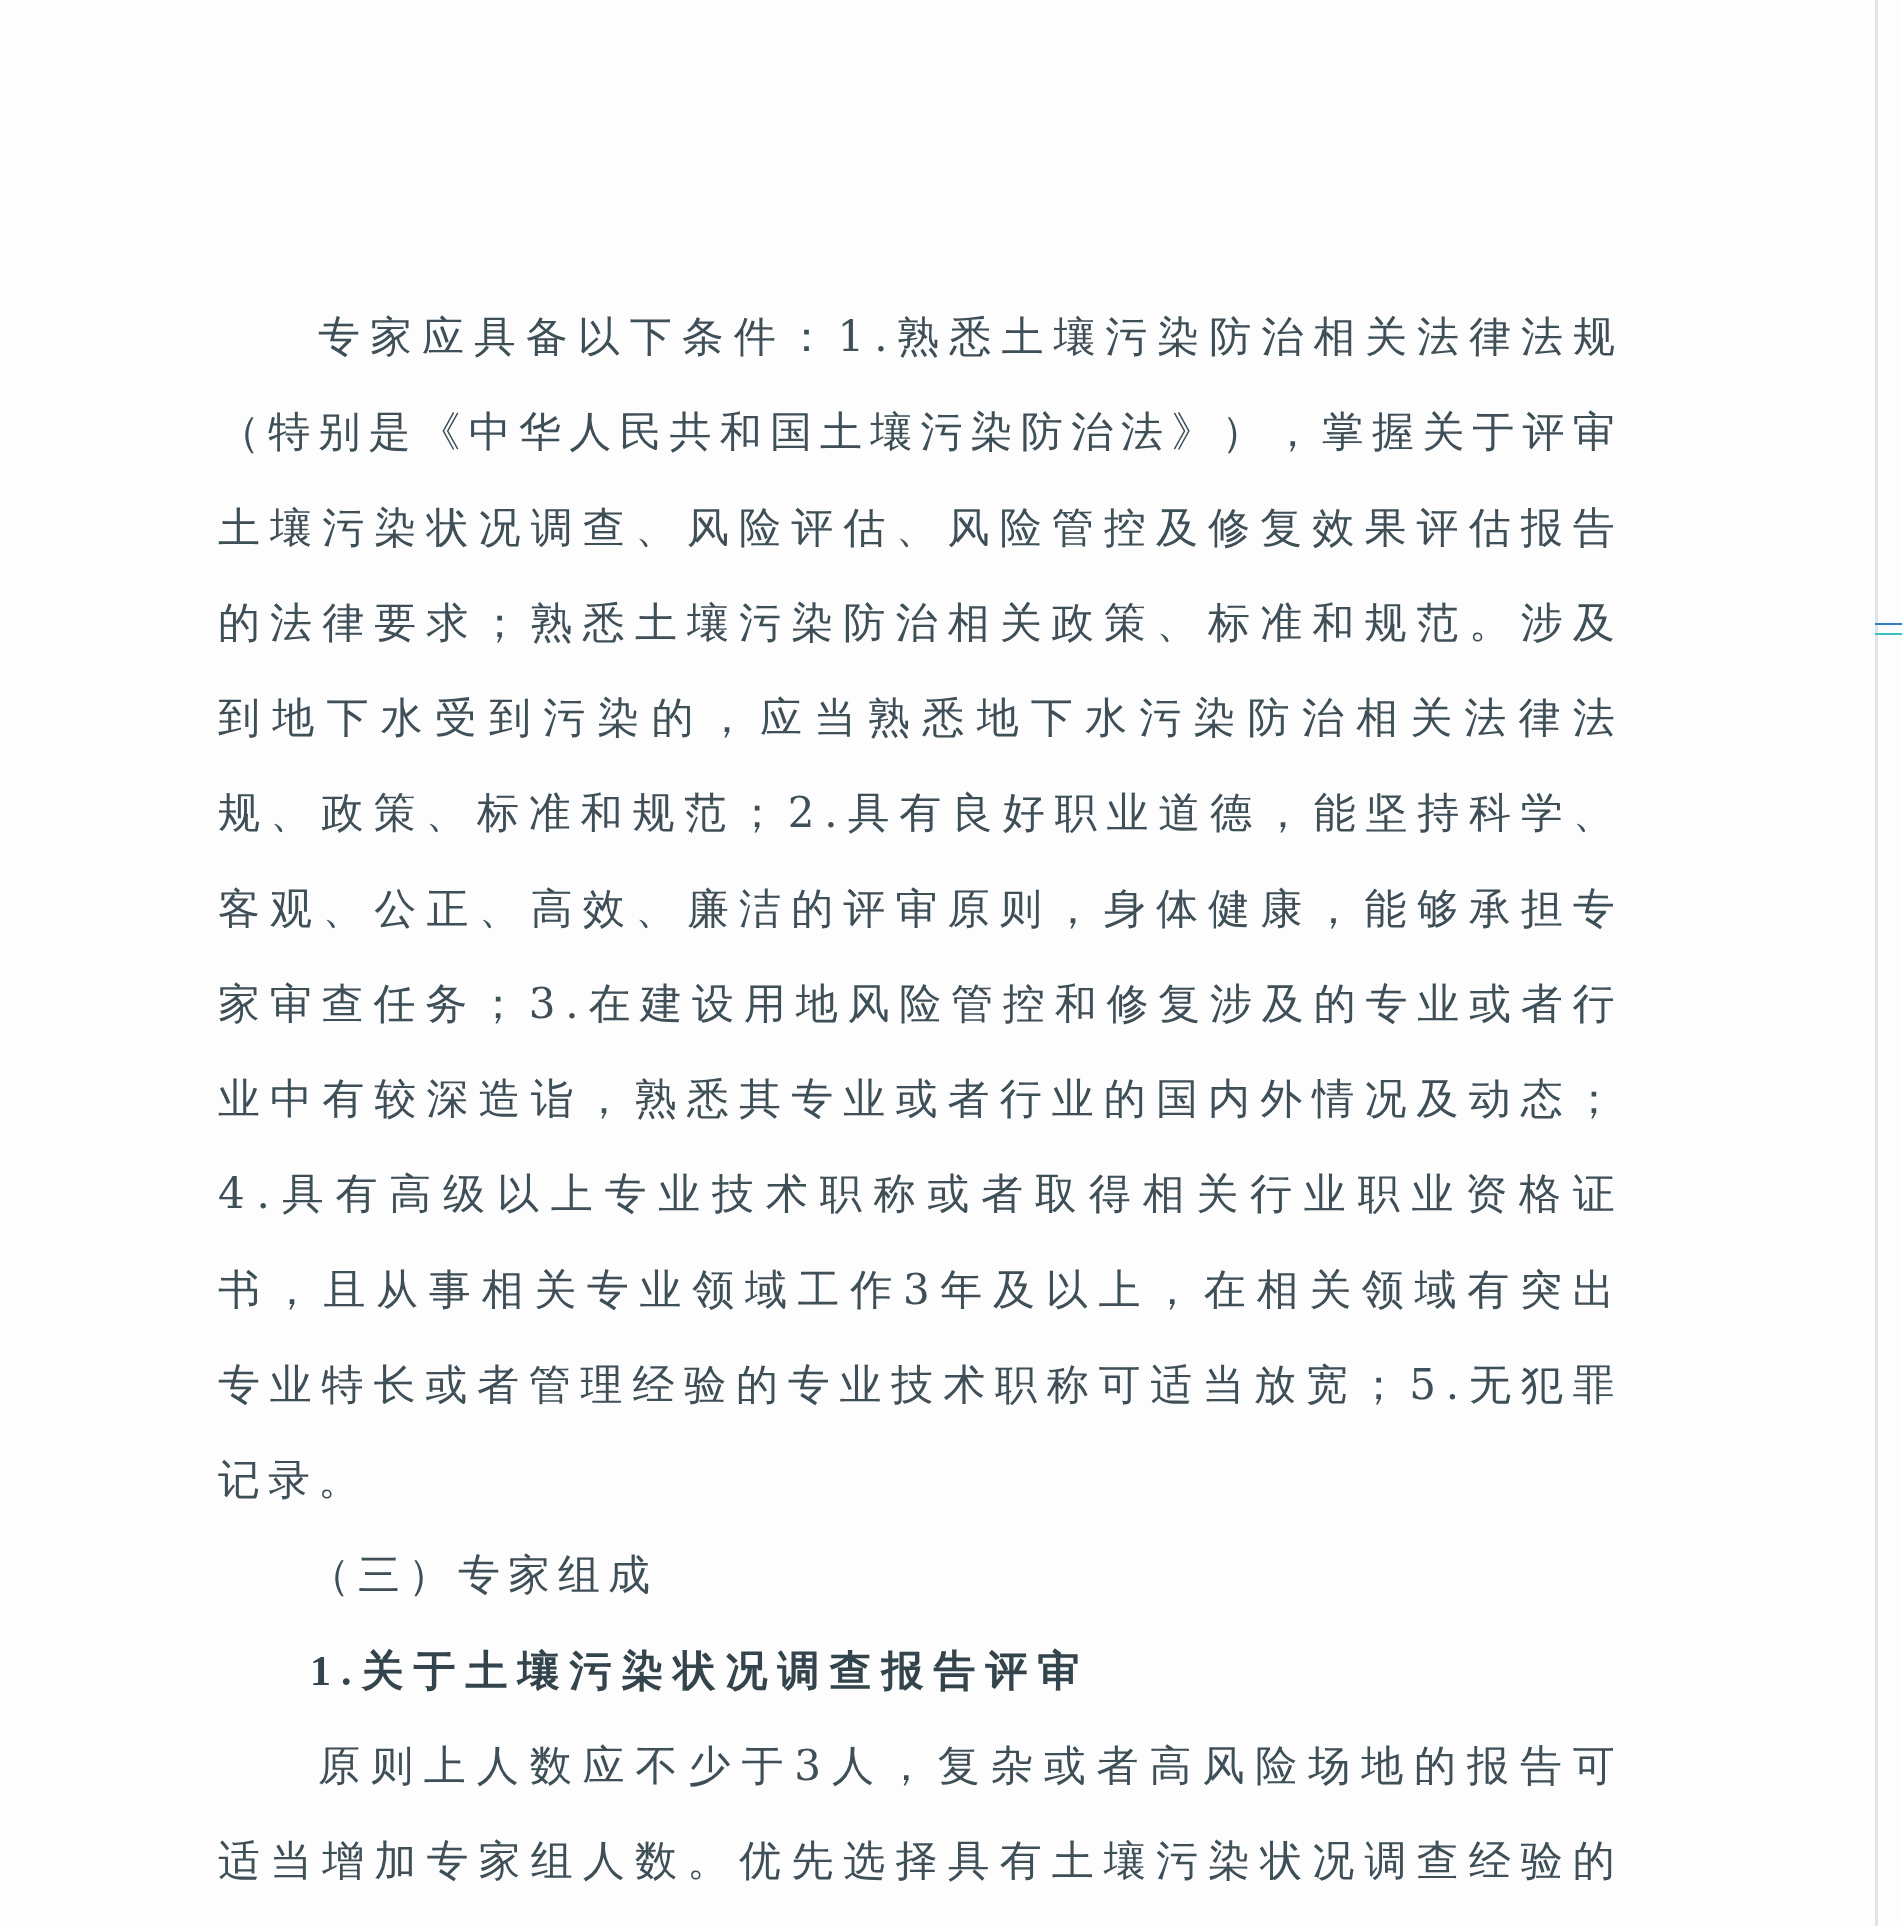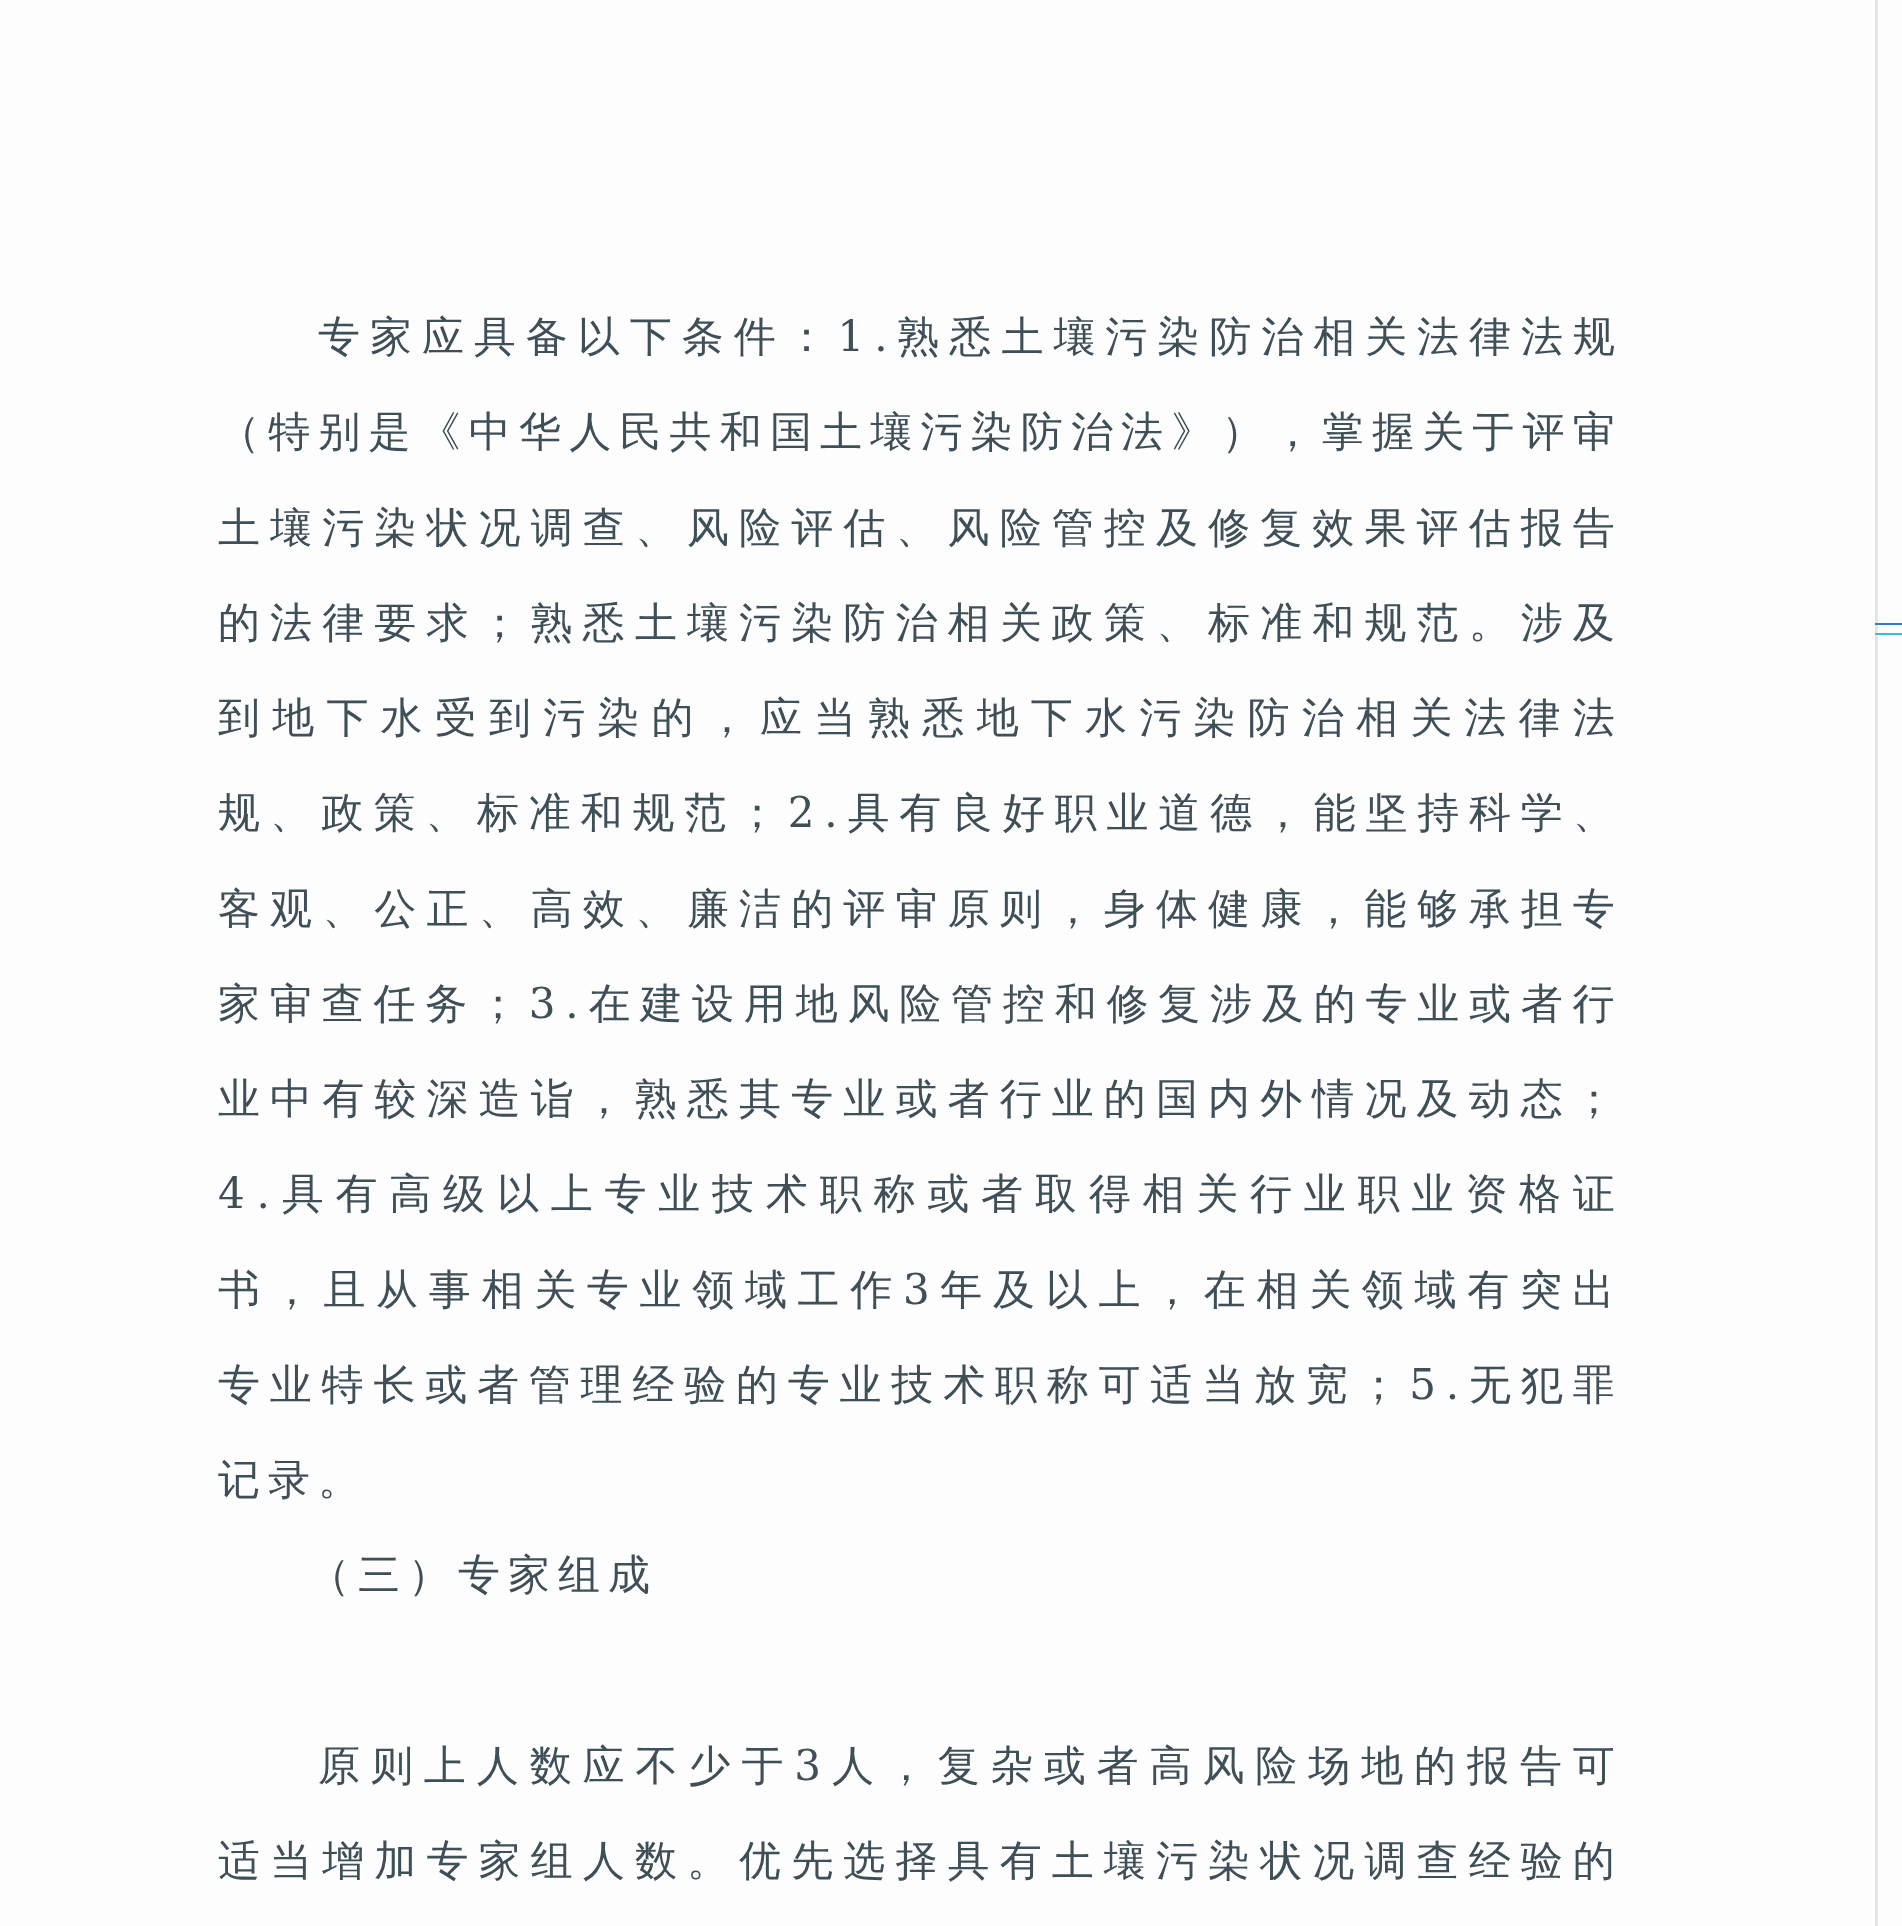--- a/index.html
+++ b/index.html
@@ -387,20 +387,21 @@
       <span>5</span>
       <span>.</span>
       <span>无</span>
       <span>犯</span>
       <span>罪</span>
     </div>
   <div class="line short" style="top:1449px;">记录。</div>
 
   <div class="line short indent heading" style="top:1544px; left:308px;">（三）专家组成</div>
 
+  <div class="line short indent heading bold" style="top:1640px; left:310px; letter-spacing:10px;">1.关于土壤污染状况调查报告评审</div>
 
   <div class="line indent" style="top: 1735px; display: flex; justify-content: space-between;">
       <span>原</span>
       <span>则</span>
       <span>上</span>
       <span>人</span>
       <span>数</span>
       <span>应</span>
       <span>不</span>
       <span>少</span>

